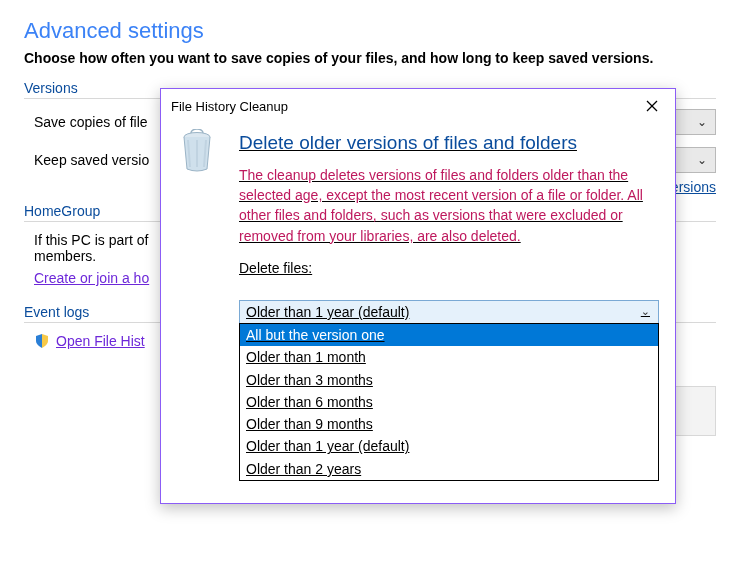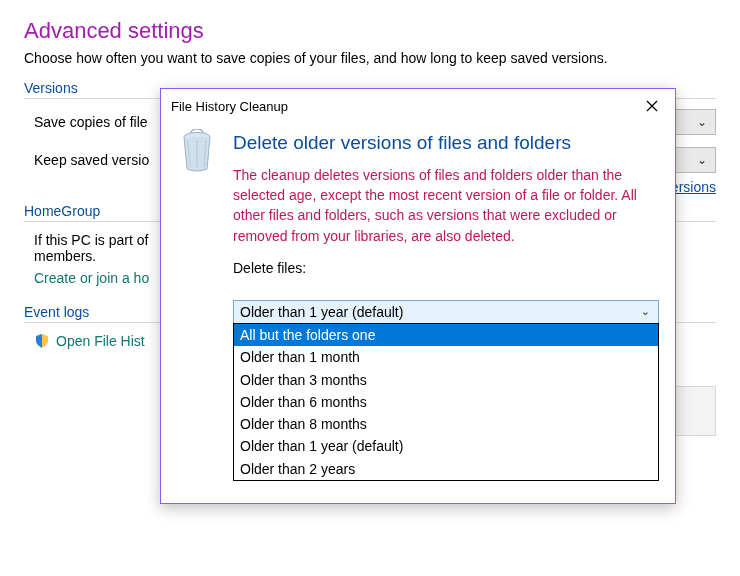--- a/index.html
+++ b/index.html
@@ -11,28 +11,29 @@
     background: #fff;
     width: 740px;
     height: 576px;
     overflow: hidden;
     position: relative;
   }
   .page {
     padding: 18px 24px;
   }
   .page-title {
-    color: #a21caf;
+    color: #3b82f6;
     font-size: 22px;
     font-weight: 400;
     margin: 0 0 6px 0;
   }
   .page-subtitle {
     margin: 4px 0 14px 0;
     font-size: 14px;
+    font-weight: bold;
   }
   .section-header {
     color: #0a4c9c;
     font-size: 14px;
     font-weight: 400;
     margin: 8px 0 2px 0;
   }
   .section-rule {
     border: none;
     border-top: 1px solid #d8d8d8;
@@ -63,21 +64,21 @@
   .right-link {
     display: flex;
     justify-content: flex-end;
     margin-top: -6px;
   }
   .right-link a {
     color: #0a4c9c;
     font-size: 14px;
   }
   .homegroup-text { padding-left: 10px; margin: 6px 0 2px 0; }
-  .link { color: #0f766e; cursor: pointer; }
+  .link { color: #6d28d9; cursor: pointer; text-decoration: underline; }
   .eventlogs-row {
     display: flex;
     align-items: center;
     gap: 6px;
     padding-left: 10px;
     margin-top: 6px;
   }
   .shield-icon svg { display: block; }
   .bottom-bar {
     position: absolute;
@@ -113,22 +114,23 @@
     align-items: center;
     justify-content: center;
     font-size: 16px;
     cursor: pointer;
   }
   .dialog-body {
     padding: 6px 16px 22px 16px;
   }
   .dialog-head {
     display: flex;
-    gap: 16px;
+    gap: 22px;
     align-items: flex-start;
+    text-decoration: underline;
   }
   .bin-icon svg { display: block; }
   .dialog-heading {
     color: #0a4c9c;
     font-size: 19px;
     font-weight: 400;
     margin: 2px 0 10px 0;
     line-height: 1.25;
   }
   .dialog-desc {
@@ -250,24 +252,24 @@
       <div style="flex:1">
         <h2 class="dialog-heading">Delete older versions of files and folders</h2>
         <p class="dialog-desc">The cleanup deletes versions of files and folders older than the selected age, except the most recent version of a file or folder. All other files and folders, such as versions that were excluded or removed from your libraries, are also deleted.</p>
         <p class="dialog-sublabel">Delete files:</p>
 
         <div class="select-box">
           <span>Older than 1 year (default)</span>
           <span class="select-chev">⌄</span>
         </div>
         <div class="dropdown-list" id="dropdown-list">
-            <div class="dropdown-item selected">All but the folders one</div>
+            <div class="dropdown-item selected">All but the version one</div>
             <div class="dropdown-item">Older than 1 month</div>
             <div class="dropdown-item">Older than 3 months</div>
             <div class="dropdown-item">Older than 6 months</div>
-            <div class="dropdown-item">Older than 8 months</div>
+            <div class="dropdown-item">Older than 9 months</div>
             <div class="dropdown-item">Older than 1 year (default)</div>
             <div class="dropdown-item">Older than 2 years</div>
           </div>
       </div>
     </div>
   </div>
 </div>
 
 </body></html>

